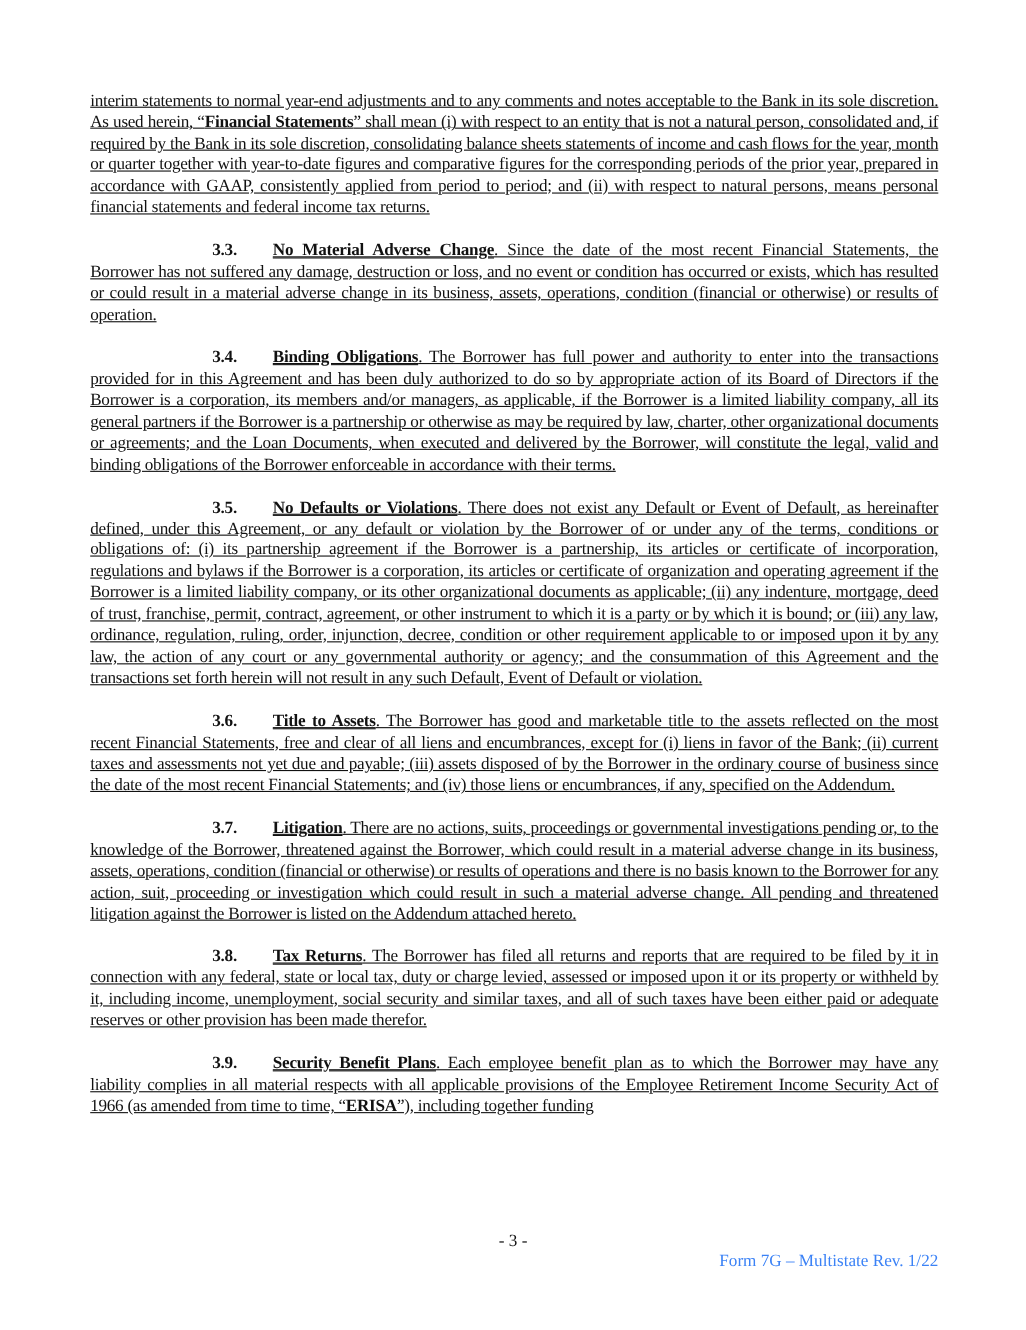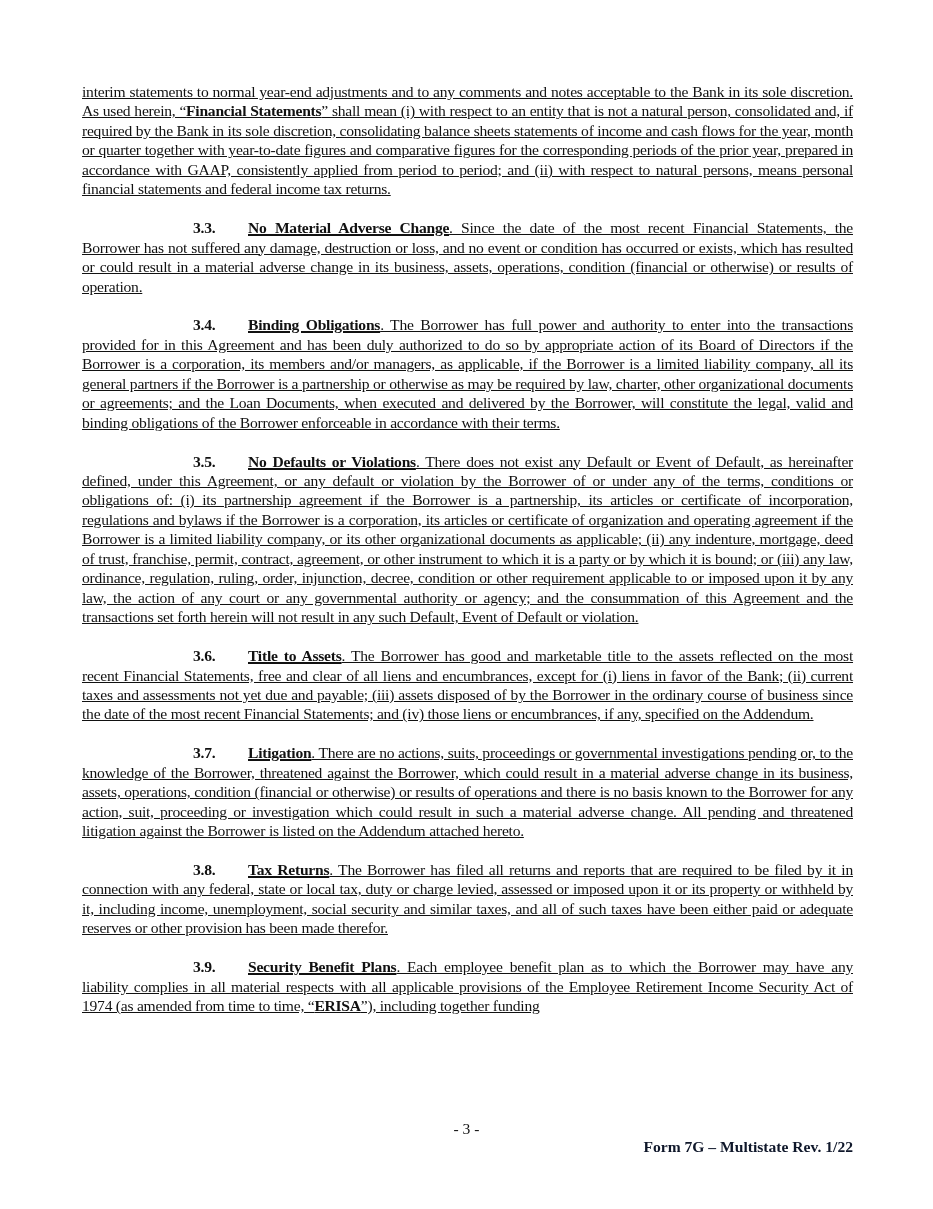--- a/index.html
+++ b/index.html
@@ -15,38 +15,38 @@
   p.sec { text-indent: 111px; }
   .num { display: inline-block; width: 55px; text-indent: 0; font-weight: bold; }
   .heading { font-weight: bold; text-decoration: underline; text-underline-offset: 2px; }
   b { font-weight: bold; }
   .page-num {
     position: absolute; left: 0; width: 933px; top: 1120px; text-align: center;
     font-family: "Liberation Serif", serif; font-size: 15.6px; color: #111;
   }
   .form-id {
     position: absolute; right: 80px; top: 1138px;
-    font-family: "Liberation Serif", serif; font-size: 15.6px; font-weight: bold; color: #0f172a;
+    font-family: "Liberation Serif", serif; font-size: 15.6px; font-weight: normal; color: #3b82f6;
   }
 </style>
 </head>
 <body>
 
 <div class="page">
   <p><span>interim statements to normal year-end adjustments and to any comments and notes acceptable to the Bank in its sole discretion.  As used herein, “</span><b>Financial Statements</b><span>” shall mean (i) with respect to an entity that is not a natural person, consolidated and, if required by the Bank in its sole discretion, consolidating balance sheets statements of income and cash flows for the year, month or quarter together with year-to-date figures and comparative figures for the corresponding periods of the prior year, prepared in accordance with GAAP, consistently applied from period to period; and (ii) with respect to natural persons, means personal financial statements and federal income tax returns.</span></p>
 
   <p class="sec"><span class="num">3.3.</span><span class="heading">No Material Adverse Change</span><span>.  Since the date of the most recent Financial Statements, the Borrower has not suffered any damage, destruction or loss, and no event or condition has occurred or exists, which has resulted or could result in a material adverse change in its business, assets, operations, condition (financial or otherwise) or results of operation.</span></p>
 
   <p class="sec"><span class="num">3.4.</span><span class="heading">Binding Obligations</span><span>.  The Borrower has full power and authority to enter into the transactions provided for in this Agreement and has been duly authorized to do so by appropriate action of its Board of Directors if the Borrower is a corporation, its members and/or managers, as applicable, if the Borrower is a limited liability company, all its general partners if the Borrower is a partnership or otherwise as may be required by law, charter, other organizational documents or agreements; and the Loan Documents, when executed and delivered by the Borrower, will constitute the legal, valid and binding obligations of the Borrower enforceable in accordance with their terms.</span></p>
 
   <p class="sec"><span class="num">3.5.</span><span class="heading">No Defaults or Violations</span><span>.  There does not exist any Default or Event of Default, as hereinafter defined, under this Agreement, or any default or violation by the Borrower of or under any of the terms, conditions or obligations of: (i) its partnership agreement if the Borrower is a partnership, its articles or certificate of incorporation, regulations and bylaws if the Borrower is a corporation, its articles or certificate of organization and operating agreement if the Borrower is a limited liability company, or its other organizational documents as applicable; (ii) any indenture, mortgage, deed of trust, franchise, permit, contract, agreement, or other instrument to which it is a party or by which it is bound; or (iii) any law, ordinance, regulation, ruling, order, injunction, decree, condition or other requirement applicable to or imposed upon it by any law, the action of any court or any governmental authority or agency; and the consummation of this Agreement and the transactions set forth herein will not result in any such Default, Event of Default or violation.</span></p>
 
   <p class="sec"><span class="num">3.6.</span><span class="heading">Title to Assets</span><span>.  The Borrower has good and marketable title to the assets reflected on the most recent Financial Statements, free and clear of all liens and encumbrances, except for (i) liens in favor of the Bank; (ii) current taxes and assessments not yet due and payable; (iii) assets disposed of by the Borrower in the ordinary course of business since the date of the most recent Financial Statements; and (iv) those liens or encumbrances, if any, specified on the Addendum.</span></p>
 
   <p class="sec"><span class="num">3.7.</span><span class="heading">Litigation</span><span>.  There are no actions, suits, proceedings or governmental investigations pending or, to the knowledge of the Borrower, threatened against the Borrower, which could result in a material adverse change in its business, assets, operations, condition (financial or otherwise) or results of operations and there is no basis known to the Borrower for any action, suit, proceeding or investigation which could result in such a material adverse change.  All pending and threatened litigation against the Borrower is listed on the Addendum attached hereto.</span></p>
 
   <p class="sec"><span class="num">3.8.</span><span class="heading">Tax Returns</span><span>.  The Borrower has filed all returns and reports that are required to be filed by it in connection with any federal, state or local tax, duty or charge levied, assessed or imposed upon it or its property or withheld by it, including income, unemployment, social security and similar taxes, and all of such taxes have been either paid or adequate reserves or other provision has been made therefor.</span></p>
 
-  <p class="sec"><span class="num">3.9.</span><span class="heading">Security Benefit Plans</span><span>.  Each employee benefit plan as to which the Borrower may have any liability complies in all material respects with all applicable provisions of the Employee Retirement Income Security Act of 1974 (as amended from time to time, “</span><b>ERISA</b><span>”), including together funding</span></p>
+  <p class="sec"><span class="num">3.9.</span><span class="heading">Security Benefit Plans</span><span>.  Each employee benefit plan as to which the Borrower may have any liability complies in all material respects with all applicable provisions of the Employee Retirement Income Security Act of 1966 (as amended from time to time, “</span><b>ERISA</b><span>”), including together funding</span></p>
 </div>
 
 <div class="page-num">- 3 -</div>
 <div class="form-id">Form 7G – Multistate  Rev. 1/22</div>
 
 </body></html>

